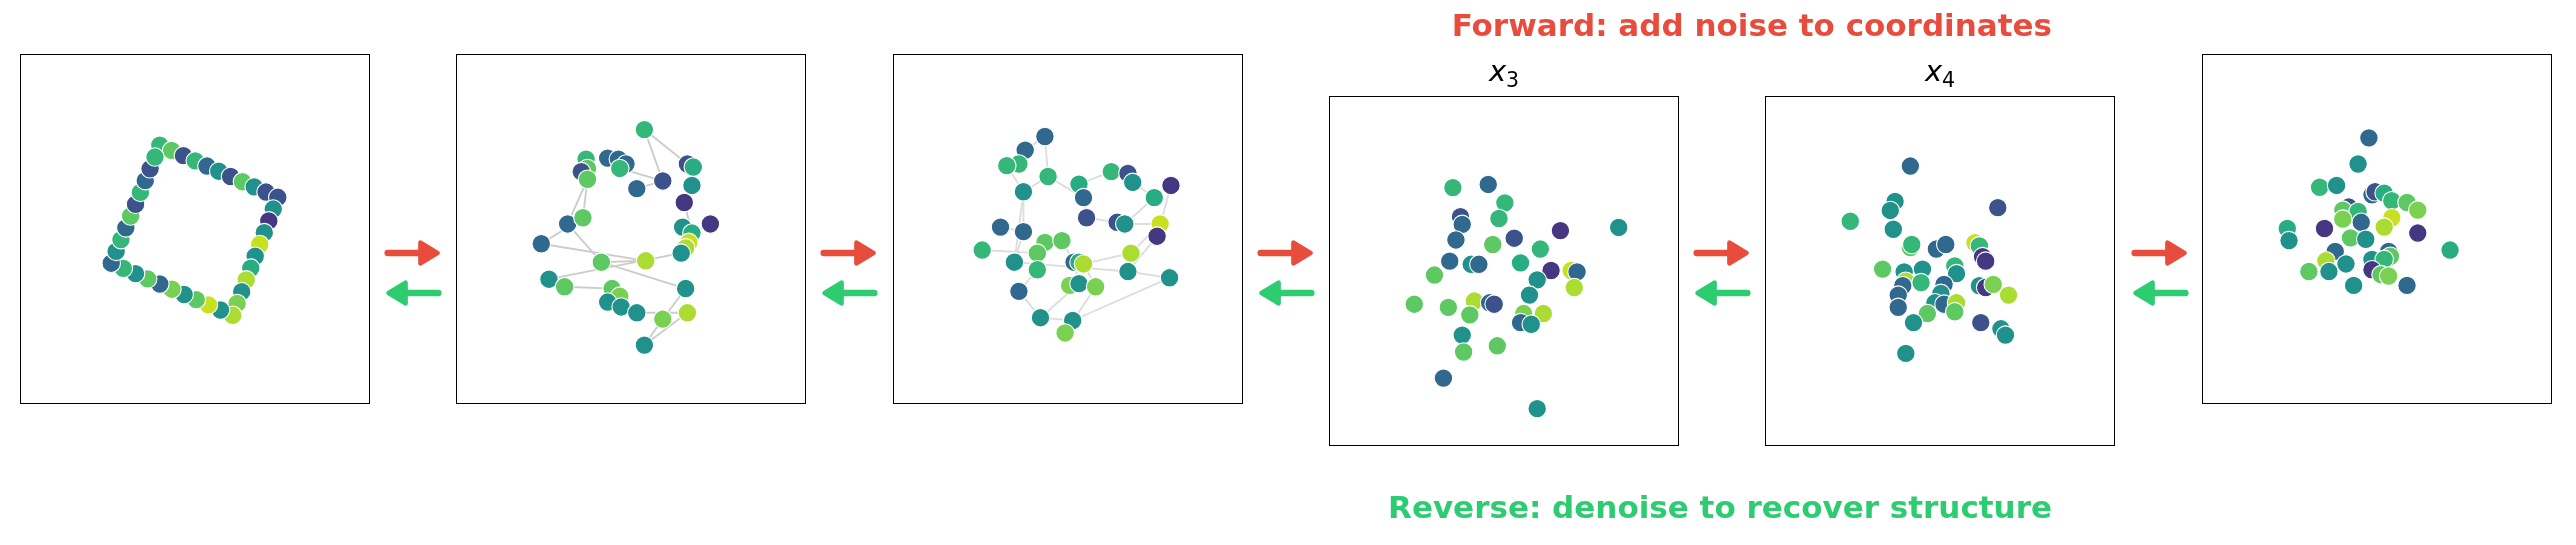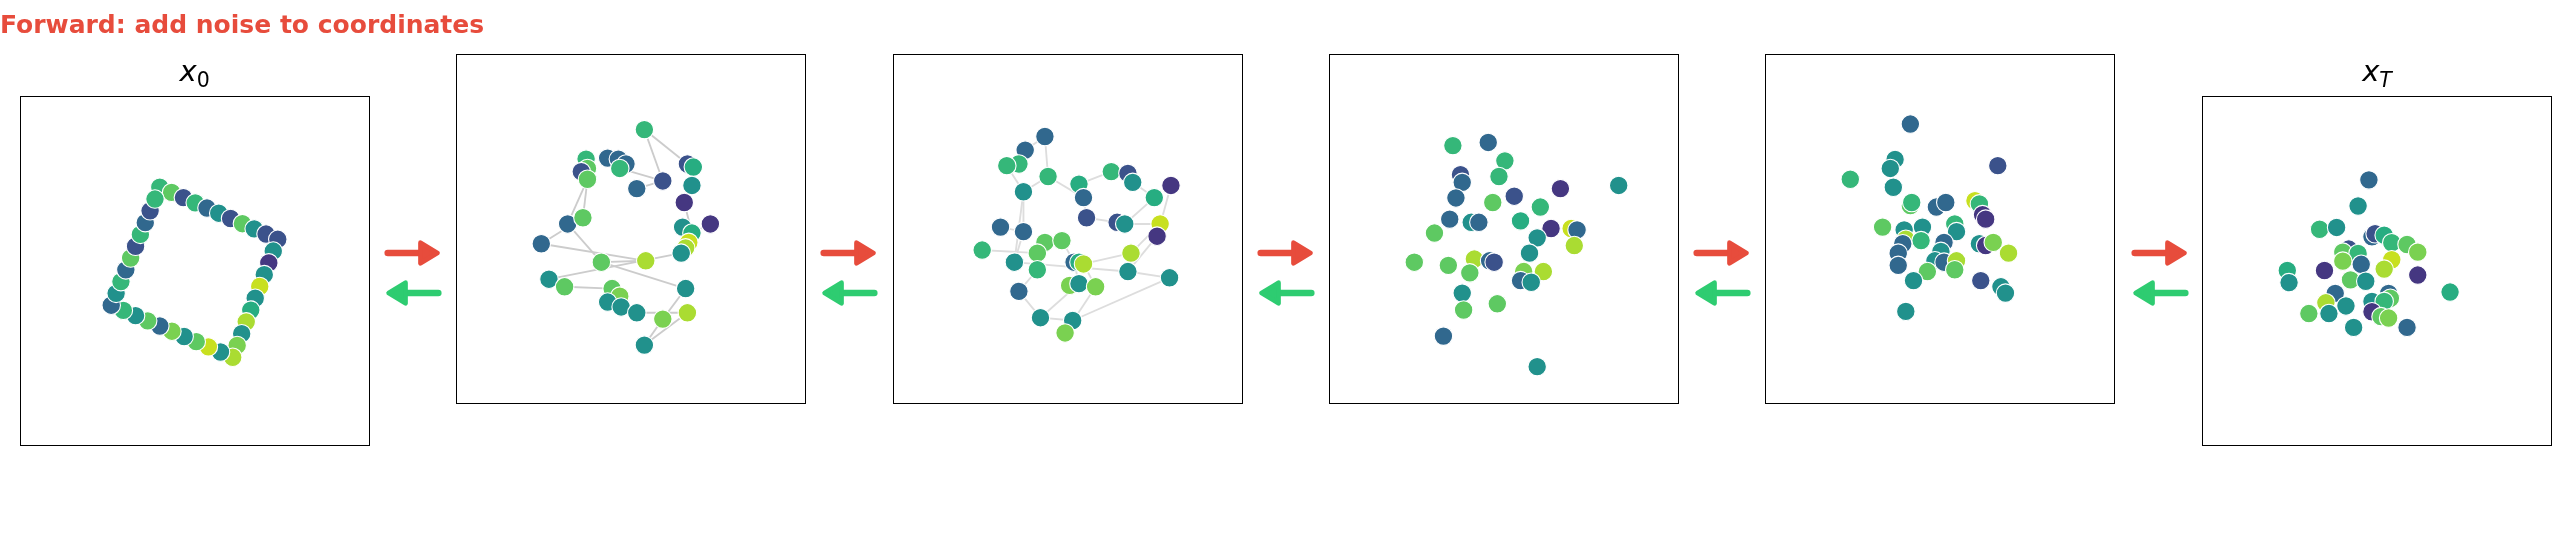--- a/index.html
+++ b/index.html
@@ -1,19 +1,19 @@
 <!DOCTYPE html>
 <html style="font-size:15px"><head>
 <meta charset="utf-8">
 <style>
   html,body{margin:0;padding:0;background:#ffffff;}
   .figure{position:relative;width:2576px;height:545px;background:#ffffff;overflow:hidden;
           font-family:"DejaVu Sans","Liberation Sans",sans-serif;}
-  .suptitle{position:absolute;left:0;width:2052px;text-align:left;font-weight:bold;
-            font-size:25px;line-height:28px;}
+  .suptitle{position:absolute;left:0;width:2052px;text-align:right;font-weight:bold;
+            font-size:31px;line-height:28px;}
   .suptitle.forward{top:11.2px;}
   .suptitle.reverse{top:493px;}
   .panel-group{position:absolute;top:54px;width:350px;}
   .panel-title{height:42px;text-align:center;font-size:29px;line-height:35px;color:#000;
                font-style:italic;}
   .panel-title sub{font-style:normal;font-size:20.5px;line-height:0;vertical-align:-5.6px;}
   .panel-title.t-sub sub{font-style:italic;}
   .panel-box{width:350px;height:350px;border:1.9px solid #000;box-sizing:border-box;background:#fff;}
   .panel-plot{display:block;width:347px;height:347px;}
   .arrow-pair{position:absolute;top:237px;width:60px;}
@@ -21,21 +21,20 @@
   .arrow.reverse-arrow{margin-top:7.5px;}
 </style>
 </head>
 <body>
 
 <div class="figure">
 
   <div class="suptitle forward" style="color: rgb(231, 76, 60);">Forward: add noise to coordinates</div>
 
   <div class="panel-group" style="left:19.6px">
-    <div class="panel-title"><span>x</span><sub>0</sub></div>
     <div class="panel-box">
       <svg class="panel-plot" viewBox="0 0 375 375">
           <line x1="150.0" y1="97.5" x2="162.8" y2="103.1" stroke="#c4c4c4" stroke-width="2" stroke-dasharray="5 5"></line>
           <line x1="162.8" y1="103.1" x2="175.5" y2="108.7" stroke="#c4c4c4" stroke-width="2" stroke-dasharray="5 5"></line>
           <line x1="175.5" y1="108.7" x2="188.3" y2="114.4" stroke="#c4c4c4" stroke-width="2" stroke-dasharray="5 5"></line>
           <line x1="188.3" y1="114.4" x2="201.0" y2="120.0" stroke="#c4c4c4" stroke-width="2" stroke-dasharray="5 5"></line>
           <line x1="201.0" y1="120.0" x2="213.7" y2="125.6" stroke="#c4c4c4" stroke-width="2" stroke-dasharray="5 5"></line>
           <line x1="213.7" y1="125.6" x2="226.5" y2="131.3" stroke="#c4c4c4" stroke-width="2" stroke-dasharray="5 5"></line>
           <line x1="226.5" y1="131.3" x2="239.3" y2="136.9" stroke="#c4c4c4" stroke-width="2" stroke-dasharray="5 5"></line>
           <line x1="239.3" y1="136.9" x2="252.0" y2="142.5" stroke="#c4c4c4" stroke-width="2" stroke-dasharray="5 5"></line>
@@ -311,20 +310,21 @@
       <line x1="5" y1="17" x2="40" y2="17" stroke="currentColor" stroke-width="7" stroke-linecap="round"></line>
       <path d="M40 6 L58 17 L40 28 Z" fill="currentColor" stroke="currentColor" stroke-width="5" stroke-linejoin="round"></path>
     </svg>
     <svg class="arrow reverse-arrow" viewBox="0 0 64 34" style="color: rgb(46, 204, 113);">
       <line x1="59" y1="17" x2="24" y2="17" stroke="currentColor" stroke-width="7" stroke-linecap="round"></line>
       <path d="M24 6 L6 17 L24 28 Z" fill="currentColor" stroke="currentColor" stroke-width="5" stroke-linejoin="round"></path>
     </svg>
   </div>
 
   <div class="panel-group" style="left:1329px">
+    <div class="panel-title"><span>x</span><sub>3</sub></div>
     <div class="panel-box">
       <svg class="panel-plot" viewBox="0 0 375 375">
           <circle cx="132.8" cy="97.9" r="10" fill="#35b779" stroke="#ffffff" stroke-width="1.2"></circle>
           <circle cx="171.0" cy="94.5" r="10" fill="#31688e" stroke="#ffffff" stroke-width="1.2"></circle>
           <circle cx="189.0" cy="114.4" r="10" fill="#35b779" stroke="#ffffff" stroke-width="1.2"></circle>
           <circle cx="182.6" cy="131.3" r="10" fill="#35b779" stroke="#ffffff" stroke-width="1.2"></circle>
           <circle cx="141.0" cy="129.4" r="10" fill="#3b528b" stroke="#ffffff" stroke-width="1.2"></circle>
           <circle cx="142.9" cy="137.6" r="10" fill="#31688e" stroke="#ffffff" stroke-width="1.2"></circle>
           <circle cx="249.0" cy="144.4" r="10" fill="#453781" stroke="#ffffff" stroke-width="1.2"></circle>
           <circle cx="312.0" cy="141.0" r="10" fill="#21918c" stroke="#ffffff" stroke-width="1.2"></circle>
@@ -367,20 +367,21 @@
       <line x1="5" y1="17" x2="40" y2="17" stroke="currentColor" stroke-width="7" stroke-linecap="round"></line>
       <path d="M40 6 L58 17 L40 28 Z" fill="currentColor" stroke="currentColor" stroke-width="5" stroke-linejoin="round"></path>
     </svg>
     <svg class="arrow reverse-arrow" viewBox="0 0 64 34" style="color: rgb(46, 204, 113);">
       <line x1="59" y1="17" x2="24" y2="17" stroke="currentColor" stroke-width="7" stroke-linecap="round"></line>
       <path d="M24 6 L6 17 L24 28 Z" fill="currentColor" stroke="currentColor" stroke-width="5" stroke-linejoin="round"></path>
     </svg>
   </div>
 
   <div class="panel-group" style="left:1765px">
+    <div class="panel-title"><span>x</span><sub>4</sub></div>
     <div class="panel-box">
       <svg class="panel-plot" viewBox="0 0 375 375">
           <circle cx="156.0" cy="74.6" r="10" fill="#31688e" stroke="#ffffff" stroke-width="1.2"></circle>
           <circle cx="139.5" cy="112.9" r="10" fill="#21918c" stroke="#ffffff" stroke-width="1.2"></circle>
           <circle cx="134.3" cy="122.6" r="10" fill="#21918c" stroke="#ffffff" stroke-width="1.2"></circle>
           <circle cx="91.1" cy="134.3" r="10" fill="#35b779" stroke="#ffffff" stroke-width="1.2"></circle>
           <circle cx="137.6" cy="142.9" r="10" fill="#21918c" stroke="#ffffff" stroke-width="1.2"></circle>
           <circle cx="250.5" cy="119.6" r="10" fill="#3b528b" stroke="#ffffff" stroke-width="1.2"></circle>
           <circle cx="156.0" cy="162.8" r="10" fill="#5ec962" stroke="#ffffff" stroke-width="1.2"></circle>
           <circle cx="157.5" cy="159.4" r="10" fill="#35b779" stroke="#ffffff" stroke-width="1.2"></circle>
@@ -425,21 +426,20 @@
       <line x1="5" y1="17" x2="40" y2="17" stroke="currentColor" stroke-width="7" stroke-linecap="round"></line>
       <path d="M40 6 L58 17 L40 28 Z" fill="currentColor" stroke="currentColor" stroke-width="5" stroke-linejoin="round"></path>
     </svg>
     <svg class="arrow reverse-arrow" viewBox="0 0 64 34" style="color: rgb(46, 204, 113);">
       <line x1="59" y1="17" x2="24" y2="17" stroke="currentColor" stroke-width="7" stroke-linecap="round"></line>
       <path d="M24 6 L6 17 L24 28 Z" fill="currentColor" stroke="currentColor" stroke-width="5" stroke-linejoin="round"></path>
     </svg>
   </div>
 
   <div class="panel-group" style="left:2202px">
-    <div class="panel-title t-sub"><span>x</span><sub>T</sub></div>
     <div class="panel-box">
       <svg class="panel-plot" viewBox="0 0 375 375">
           <circle cx="179.3" cy="89.6" r="10" fill="#31688e" stroke="#ffffff" stroke-width="1.2"></circle>
           <circle cx="167.6" cy="117.8" r="10" fill="#21918c" stroke="#ffffff" stroke-width="1.2"></circle>
           <circle cx="126.0" cy="142.9" r="10" fill="#35b779" stroke="#ffffff" stroke-width="1.2"></circle>
           <circle cx="144.4" cy="141.0" r="10" fill="#21918c" stroke="#ffffff" stroke-width="1.2"></circle>
           <circle cx="182.6" cy="151.1" r="10" fill="#31688e" stroke="#ffffff" stroke-width="1.2"></circle>
           <circle cx="186.0" cy="147.8" r="10" fill="#3b528b" stroke="#ffffff" stroke-width="1.2"></circle>
           <circle cx="195.8" cy="149.3" r="10" fill="#27ad81" stroke="#ffffff" stroke-width="1.2"></circle>
           <circle cx="204.0" cy="157.5" r="10" fill="#35b779" stroke="#ffffff" stroke-width="1.2"></circle>
@@ -470,15 +470,16 @@
           <circle cx="136.1" cy="234.0" r="10" fill="#21918c" stroke="#ffffff" stroke-width="1.2"></circle>
           <circle cx="182.6" cy="232.1" r="10" fill="#453781" stroke="#ffffff" stroke-width="1.2"></circle>
           <circle cx="192.4" cy="237.4" r="10" fill="#5ec962" stroke="#ffffff" stroke-width="1.2"></circle>
           <circle cx="200.6" cy="238.9" r="10" fill="#7ad151" stroke="#ffffff" stroke-width="1.2"></circle>
           <circle cx="162.8" cy="249.0" r="10" fill="#21918c" stroke="#ffffff" stroke-width="1.2"></circle>
           <circle cx="220.5" cy="249.0" r="10" fill="#31688e" stroke="#ffffff" stroke-width="1.2"></circle>
         </svg>
     </div>
   </div>
 
+  <div class="suptitle reverse" style="color: rgb(46, 204, 113);">Reverse: denoise to recover structure</div>
 
 </div>
 
 
 </body></html>

